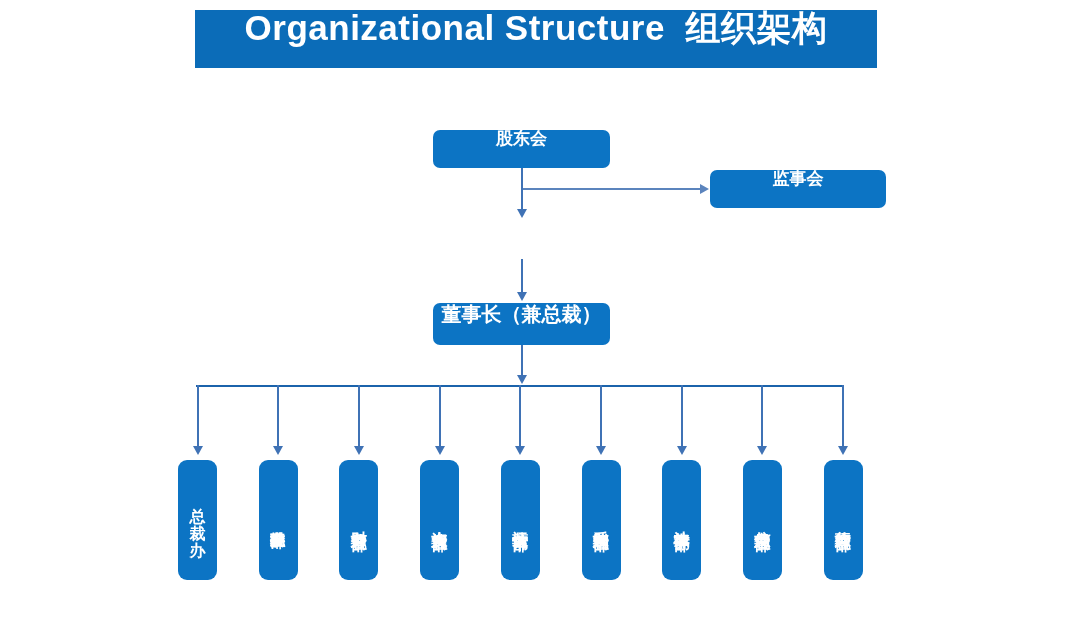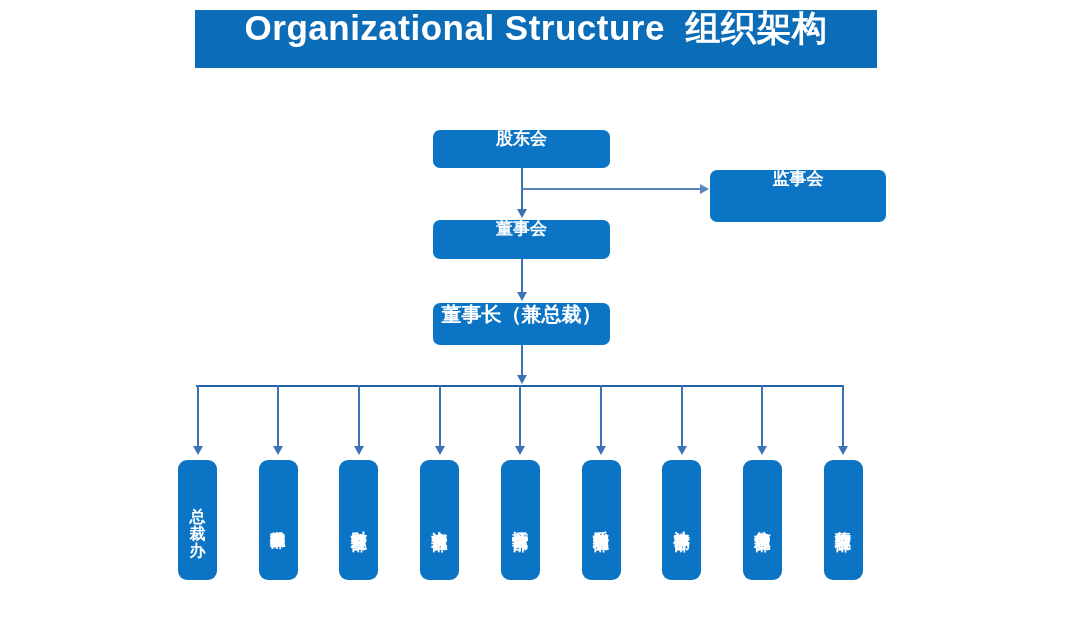--- a/index.html
+++ b/index.html
@@ -51,21 +51,21 @@
   }
   .node-label {
     color: #ffffff;
     font-weight: bold;
     font-size: 17px;
     white-space: pre;
     line-height: 1.1;
   }
 
   .node-shareholders { left: 433px; top: 130px; width: 177px; height: 38px; }
-  .node-supervisors  { left: 710px; top: 170px; width: 176px; height: 52px; }
+  .node-supervisors  { left: 710px; top: 170px; width: 176px; height: 38px; }
   .node-board        { left: 433px; top: 220px; width: 177px; height: 39px; }
   .node-chairman     { left: 433px; top: 303px; width: 177px; height: 42px; }
   .node-chairman .node-label { font-size: 20px; }
 
   
   .dept {
     position: absolute;
     top: 460px;
     width: 39px;
     height: 120px;
@@ -138,23 +138,20 @@
   <div class="line-v" style="left:521px; top:168px; height:43px;"></div>
   <div class="arrow-down" style="left:517px; top:209px;"></div>
 
   <div class="line-h-thin" style="left:523px; top:188px; width:178px;"></div>
   <div class="arrow-right" style="left:700px; top:184px;"></div>
 
   <div class="node node-supervisors">
     <span class="node-label">监事会</span>
   </div>
 
-  <div class="node node-board">
-    <span class="node-label">董事会</span>
-  </div>
 
   <div class="line-v" style="left:521px; top:259px; height:35px;"></div>
   <div class="arrow-down" style="left:517px; top:292px;"></div>
 
   <div class="node node-chairman">
     <span class="node-label">董事长（兼总裁）</span>
   </div>
 
   <div class="line-v" style="left:521px; top:345px; height:32px;"></div>
   <div class="arrow-down" style="left:517px; top:375px;"></div>

